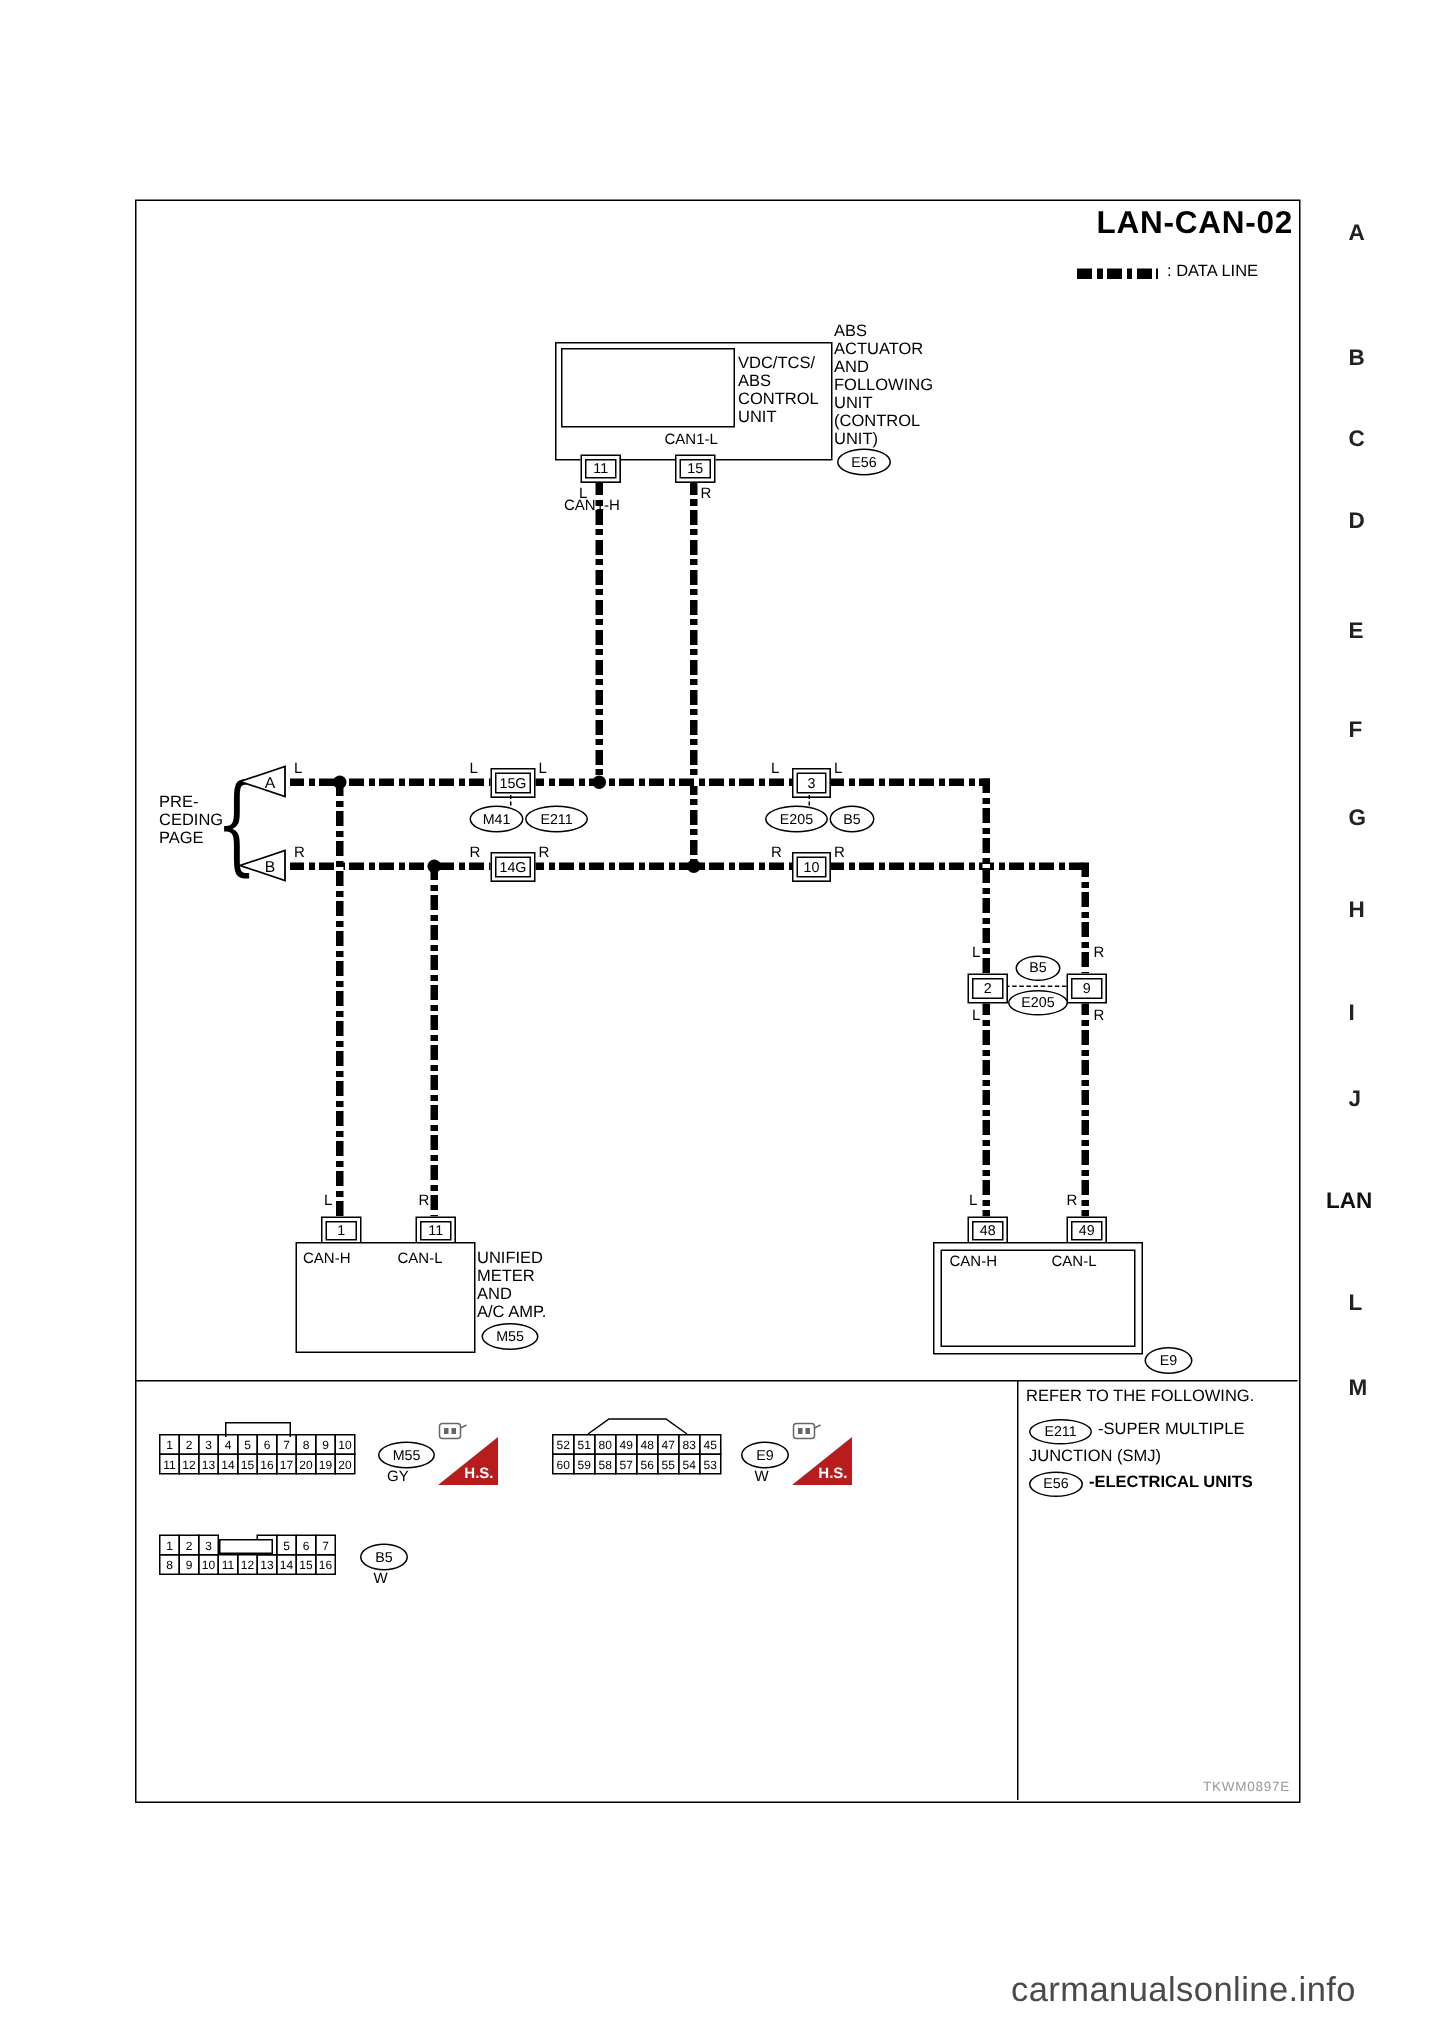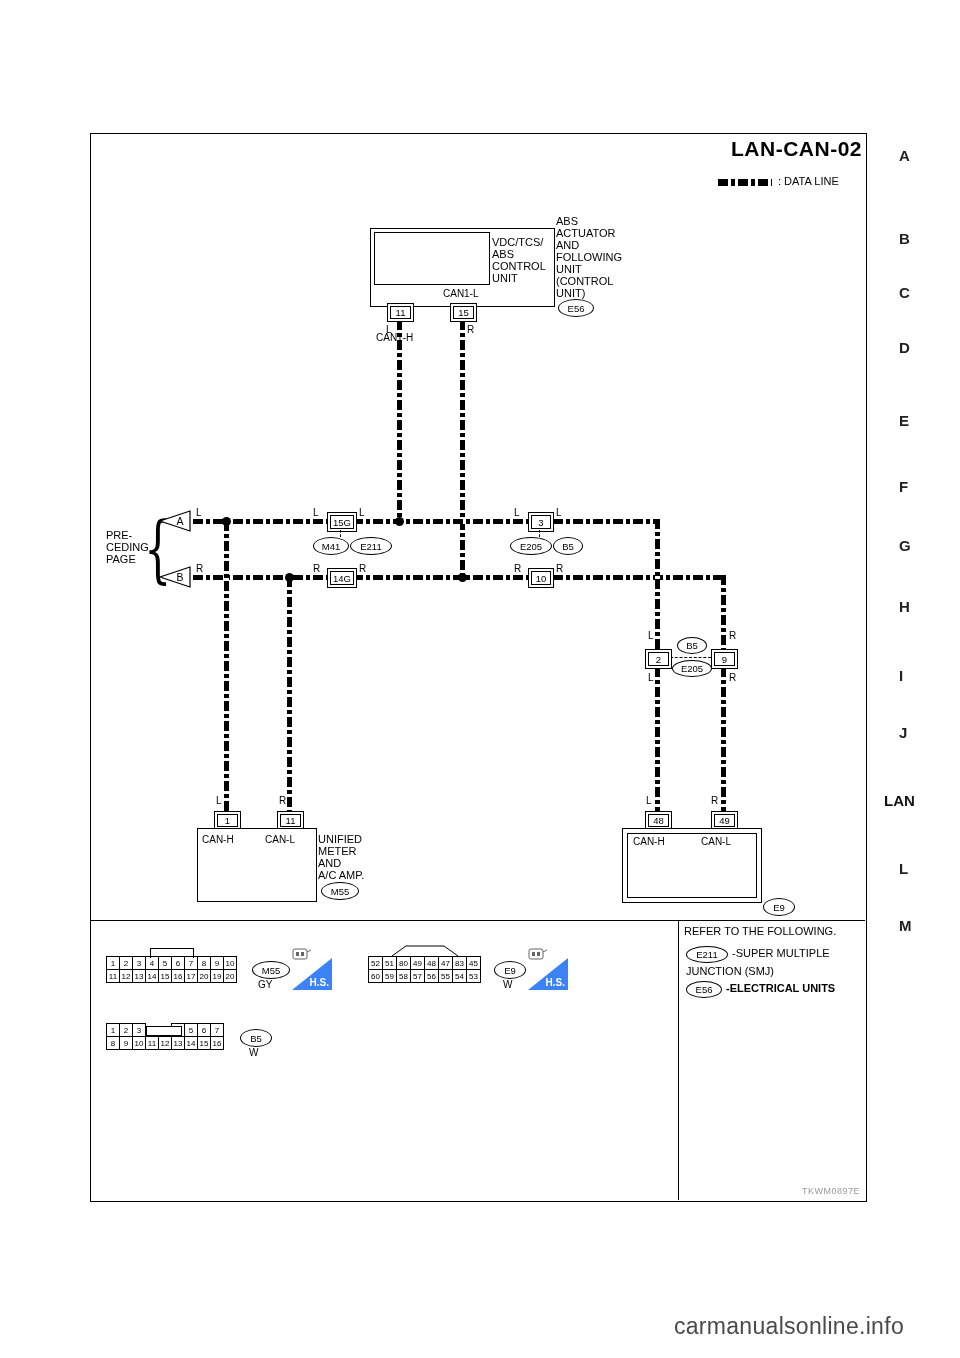--- a/index.html
+++ b/index.html
@@ -28,21 +28,21 @@
   .pinrow{display:flex;}
   .pinrow + .pinrow{margin-top:-1px;}
   .pincell{box-sizing:border-box;width:14px;height:14px;border:1px solid #000;background:transparent;
            display:flex;align-items:center;justify-content:center;font-size:8px;}
   .pincell + .pincell{margin-left:-1px;}
   .pingrid.wide .pincell{width:15px;}
   .pincell.empty{border-color:transparent;}
   .gridkey{border:1px solid #000;border-bottom:none;background:#fff;}
   .keybar{border:1px solid #000;background:#fff;}
   .hs{width:40px;height:44px;}
-  .hs-tri{position:absolute;bottom:0;right:0;width:40px;height:32px;background:#3b82f6;
+  .hs-tri{position:absolute;bottom:0;right:0;width:40px;height:32px;background:#b91c1c;
           clip-path:polygon(100% 0,100% 100%,0 100%);}
   .hs-tri span{position:absolute;right:3px;bottom:2px;color:#fff;font-size:10px;font-weight:bold;}
   .divline-h{border-top:1px solid #000;height:0;}
   .divline-v{border-left:1px solid #000;width:0;}
   .code{font-size:9px;color:#999;letter-spacing:0.5px;}
   .footer{font-size:23px;color:#4a4a4a;letter-spacing:0.3px;text-align:right;}
   svg text{font-family:"Liberation Sans", sans-serif;}
 </style>
 </head>
 <body>

